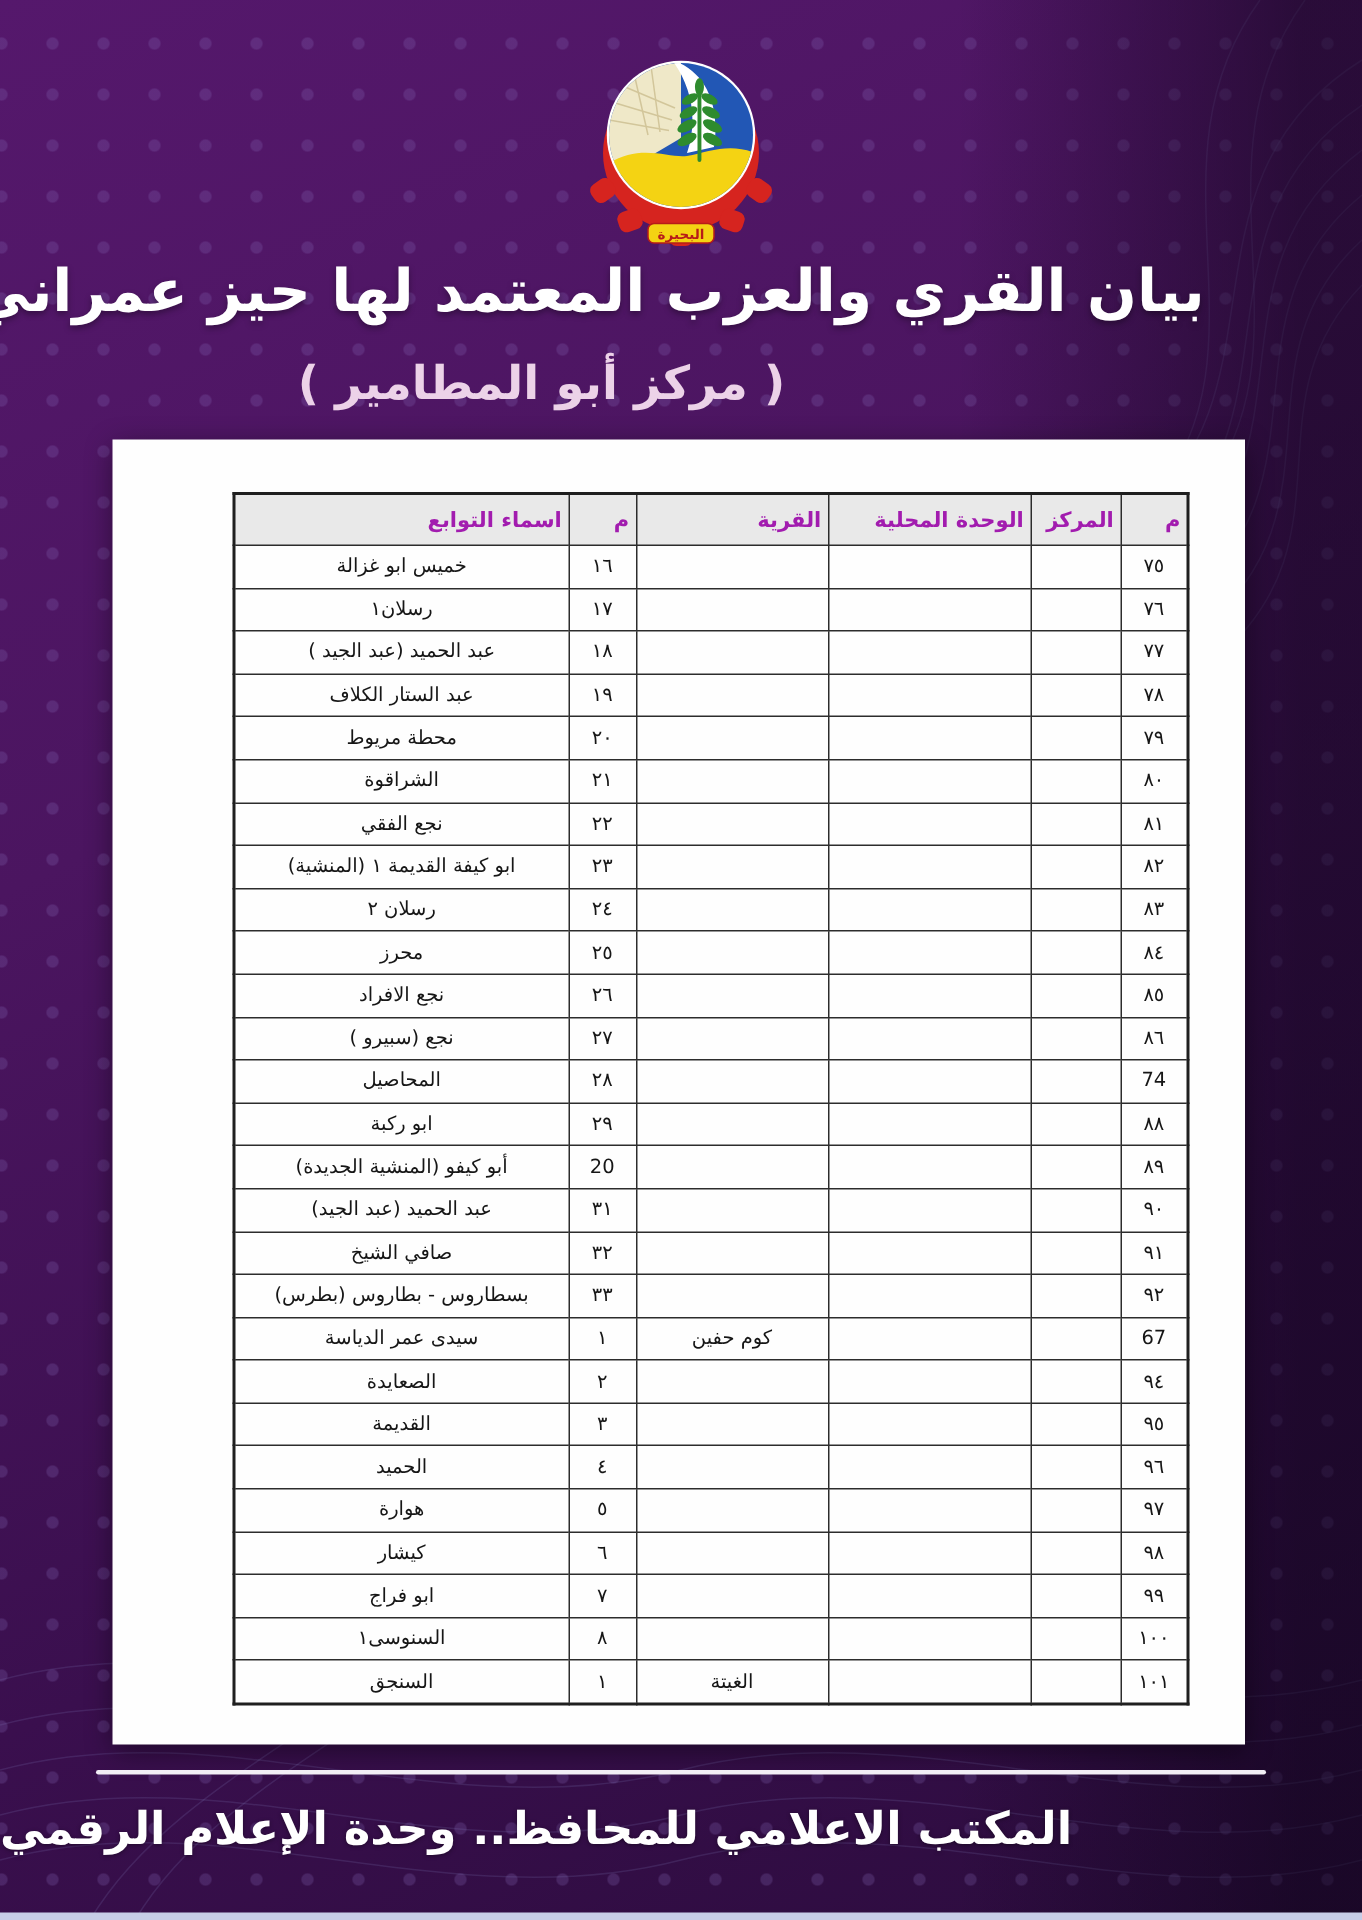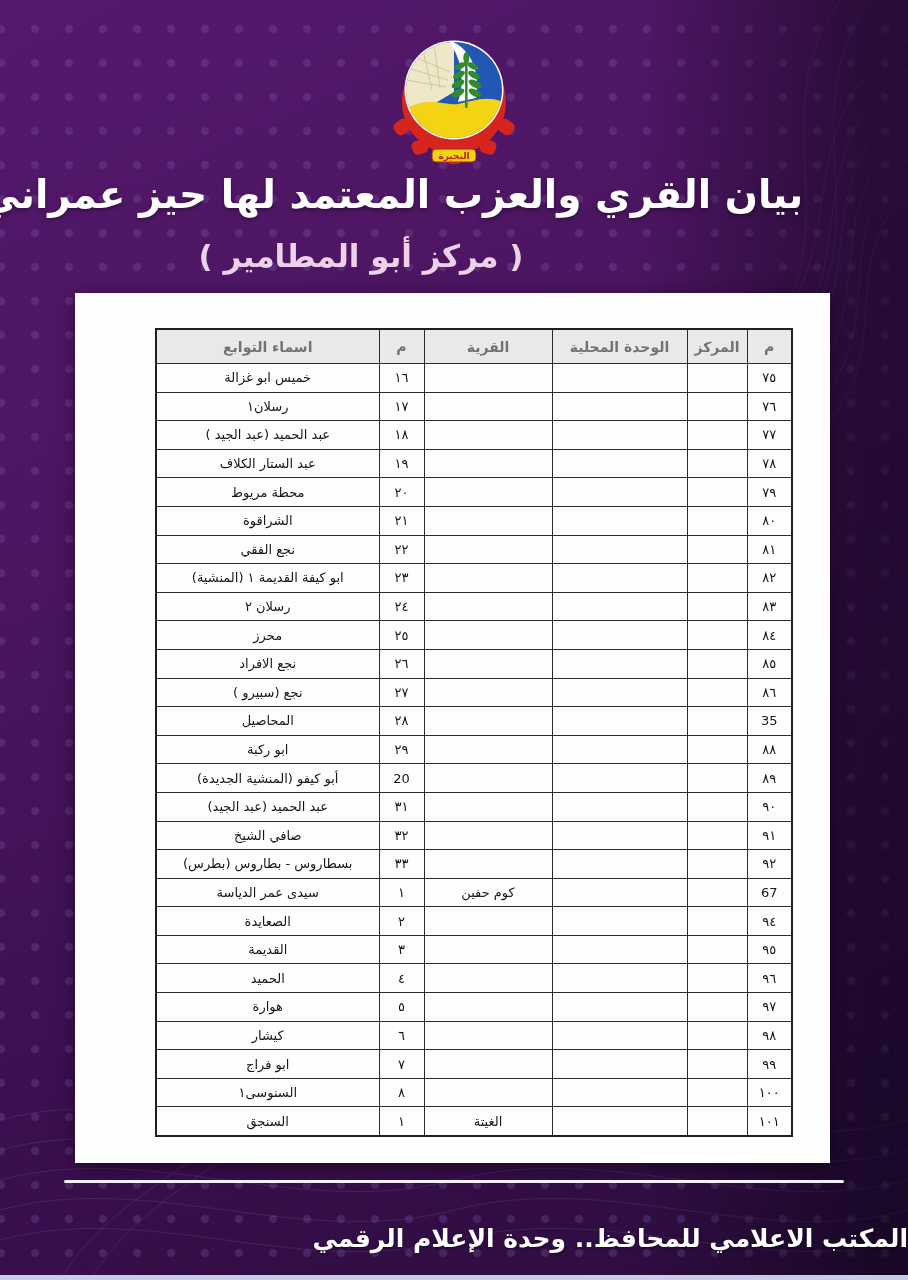--- a/index.html
+++ b/index.html
@@ -37,36 +37,35 @@
     background:#fefefe;box-shadow:0 4px 18px rgba(0,0,0,.45);
   }
   .doc-table{
     position:absolute;top:35px;right:37px;width:636px;
     border-collapse:collapse;table-layout:fixed;
     border:2px solid #1f1f1f;
     direction:rtl;
   }
   .doc-table th{
     background:#e9e9e9;border:1px solid #2c2c2c;height:33px;
-    font-size:14px;font-weight:bold;color:#737373;padding:0 4px;text-align:center;
+    font-size:14px;font-weight:bold;color:#a21caf;padding:0 4px;text-align:right;
   }
   .doc-table td{
     border:1px solid #2c2c2c;height:27.6px;font-size:13px;color:#161616;
     padding:0 5px;text-align:center;white-space:nowrap;overflow:hidden;
   }
   
   .footer-line{
     position:absolute;left:64px;top:1180px;width:780px;height:3px;
     background:#f2eef5;border-radius:2px;
   }
   .footer-text{
-    position:absolute;top:1202px;left:0;width:908px;text-align:right;
-    color:#ffffff;font-size:25px;font-weight:bold;
+    position:absolute;top:1202px;left:0;width:908px;text-align:left;
+    color:#ffffff;font-size:30px;font-weight:bold;
     text-shadow:0 1px 3px rgba(0,0,0,.4);
-    margin-top:22px;
   }
   .bottom-edge{position:absolute;bottom:0;left:0;width:100%;height:5px;background:#c7cde7;}
 </style>
 </head>
 <body>
 
 <div class="canvas">
 
   <svg class="deco-waves" width="908" height="1280" viewBox="0 0 908 1280">
     <g fill="none" stroke="#9aa4e0" stroke-opacity="0.14" stroke-width="1">
@@ -258,21 +257,21 @@
   </tr>
           <tr>
     <td>٨٦</td>
     <td></td>
     <td></td>
     <td></td>
     <td>٢٧</td>
     <td>نجع (سبيرو )</td>
   </tr>
           <tr>
-    <td>35</td>
+    <td>74</td>
     <td></td>
     <td></td>
     <td></td>
     <td>٢٨</td>
     <td>المحاصيل</td>
   </tr>
           <tr>
     <td>٨٨</td>
     <td></td>
     <td></td>

